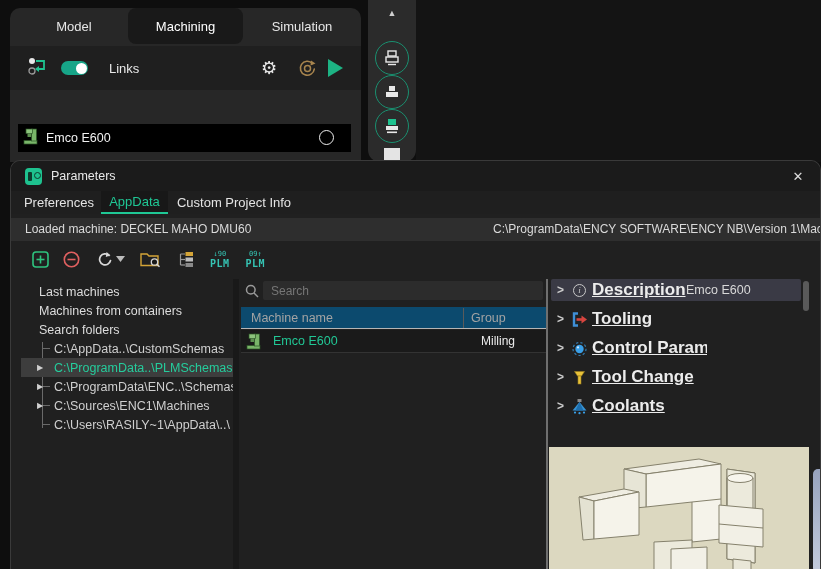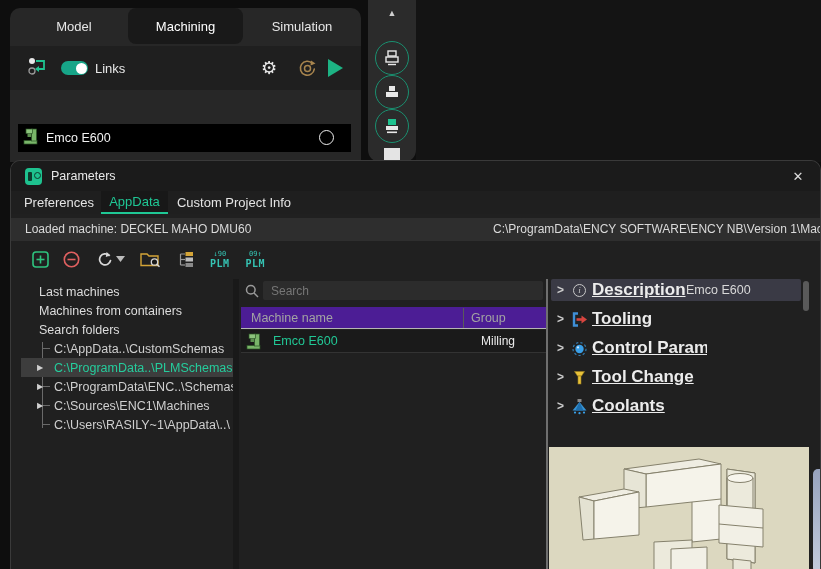--- a/index.html
+++ b/index.html
@@ -10,21 +10,21 @@
 
   
   #viewport { left:416px; top:0; width:405px; height:162px; background:#141414; }
   #top-panel { left:10px; top:8px; width:351px; height:154px; background:#272727;
     border-radius:10px 10px 0 0; }
   .ws-tab { position:absolute; top:0; height:36px; display:flex; align-items:center;
     justify-content:center; color:#e6e6e6; font-size:13px; cursor:default; }
   .ws-tab.active { background:#191919; border-radius:8px; color:#ffffff; }
   #links-row { position:absolute; left:0; top:38px; width:351px; height:44px; background:#1f1f1f;
     display:flex; align-items:center; }
-  #links-label { color:#e8e8e8; font-size:13px; margin-left:7px; }
+  #links-label { color:#e8e8e8; font-size:13px; margin-left:21px; }
   .toggle { width:27px; height:14px; border-radius:7px; background:#17a588; position:relative; }
   .toggle .knob { position:absolute; right:1.5px; top:1.5px; width:11px; height:11px;
     border-radius:50%; background:#ffffff; }
   #gear-btn { position:absolute; left:243px; top:0; width:32px; height:44px; display:flex;
     align-items:center; justify-content:center; color:#e8e8e8; font-size:18px; }
   #sync-btn { position:absolute; left:280px; top:0; width:34px; height:44px; display:flex;
     align-items:center; justify-content:center; }
   #play-btn { position:absolute; left:318px; top:13px; width:0; height:0;
     border-left:15px solid #1db384; border-top:9px solid transparent; border-bottom:9px solid transparent; }
   #op-row { position:absolute; left:0; top:84px; width:351px; height:32px; display:flex;
@@ -94,21 +94,21 @@
   #splitter1 { position:absolute; left:222px; top:118px; width:6px; height:291px; background:#191919; }
   #splitter2 { position:absolute; left:535px; top:118px; width:2px; height:291px; background:#6f6f6f; }
 
   #search-row { position:absolute; left:230px; top:120px; width:305px; height:20px; display:flex; }
   #search-icon-box { width:22px; height:20px; display:flex; align-items:center; justify-content:center; }
   #search-input { width:280px; height:19px; background:#2c2c2c; border:none; border-radius:2px;
     color:#d8d8d8; font-size:12px; padding:0 8px; outline:none;
     font-family:"Liberation Sans","DejaVu Sans",sans-serif; }
   #search-input::placeholder { color:#767676; }
 
-  #tbl-header { position:absolute; left:230px; top:146px; width:305px; height:22px; background:#4c1d95;
+  #tbl-header { position:absolute; left:230px; top:146px; width:305px; height:22px; background:#0c4a6e;
     border-bottom:1px solid #b5b5b5; }
   .th { position:absolute; top:0; height:22px; display:flex; align-items:center; color:#a3a3a3; font-size:12.5px; }
   #th-divider { position:absolute; left:222px; top:1px; width:1px; height:20px; background:#5a5a5a; }
   #tbl-row { position:absolute; left:230px; top:169px; width:305px; height:23px; background:#1a1a1a;
     border-bottom:1px solid #333333; display:flex; align-items:center; }
   #tbl-row .name { color:#21c795; font-size:12.5px; margin-left:12px; }
   #tbl-row .group { position:absolute; left:240px; color:#eaeaea; font-size:12px; }
 
   
   .section { position:absolute; left:540px; width:250px; height:22px; display:flex; align-items:center; }

